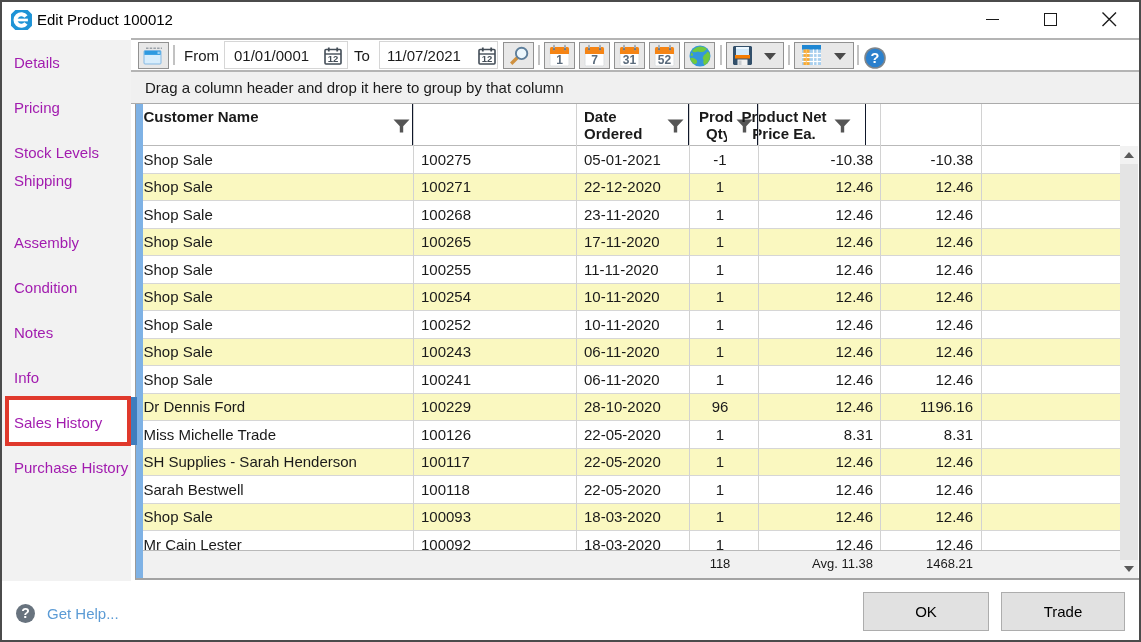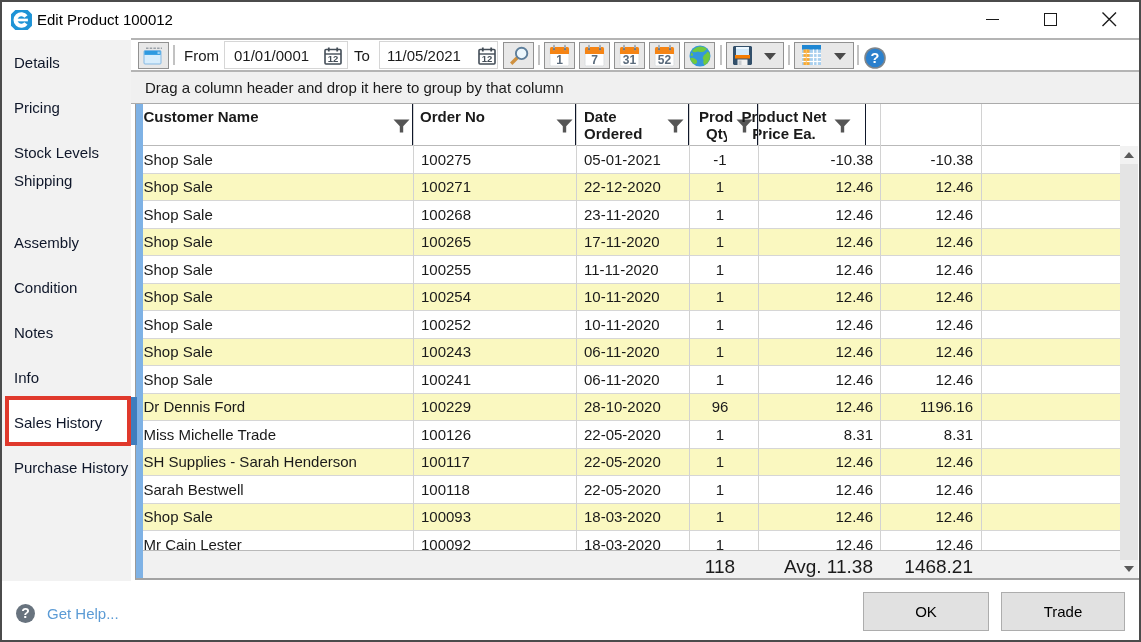--- a/index.html
+++ b/index.html
@@ -9,21 +9,21 @@
 .winborder { position:absolute; left:0; top:0; width:1141px; height:642px; border:2px solid #4b4b4b; z-index:99; pointer-events:none; }
 
 
 .title-text { position:absolute; left:37px; top:11px; font-size:15px; color:#000; }
 .minline { position:absolute; left:986px; top:19px; width:13px; height:0; border-top:1.5px solid #1a1a1a; }
 .maxsq { position:absolute; left:1044px; top:13px; width:13px; height:13px; border:1.4px solid #1a1a1a; }
 .closex { position:absolute; left:1102px; top:12px; width:15px; height:15px; }
 
 
 .sidebar { position:absolute; left:2px; top:40px; width:129px; height:541px; background:#f2f2f2; }
-.nav { position:absolute; left:12px; font-size:15px; color:#0f172a; }
+.nav { position:absolute; left:12px; font-size:15px; color:#a21caf; }
 .selbox { position:absolute; left:3px; top:356px; width:126px; height:50px; background:#fff; border:4px solid #e0392c; }
 
 
 .toolbar { position:absolute; left:131px; top:38px; width:1008px; height:34px; background:#fff; border-top:2px solid #b4b4b4; border-bottom:2px solid #b4b4b4; }
 .tbtn { position:absolute; top:2px; height:27px; background:#e8e8e8; border:1px solid #919191; display:flex; align-items:center; justify-content:center; }
 .tsep { position:absolute; top:5px; width:2px; height:20px; background:#c2c2c2; }
 .tinput { position:absolute; top:1px; height:28px; background:#fff; border:1px solid #d6d6d6; }
 .tlabel { position:absolute; font-size:15px; color:#1a1a1a; top:7px; }
 
 
@@ -35,21 +35,21 @@
 .bluestrip { position:absolute; left:0; top:0; width:7px; height:474px; background:#7fb2e5; }
 .ghead { position:absolute; left:7px; top:0; width:977px; height:42px; background:#fff; border-bottom:1px solid #b9b9b9; font-weight:bold; font-size:15px; }
 .hcell { position:absolute; top:0; height:41px; border-right:1px solid #0f172a; }
 .hc-label { position:absolute; top:4px; line-height:17px; }
 .funnel { position:absolute; top:15px; }
 .rows { position:absolute; left:7px; top:42px; width:977px; height:404px; overflow:hidden; }
 .row { position:relative; width:977px; height:27.5px; border-bottom:1px solid #d6d6d6; font-size:15px; }
 .row.y { background:#faf8c0; }
 .cell { position:absolute; top:4.5px; white-space:nowrap; }
 .vline { position:absolute; top:0; width:1px; height:446px; background:#d2d2d2; }
-.gfoot { position:absolute; left:7px; top:446px; width:977px; height:28px; background:#f1f1f1; border-top:1px solid #b9b9b9; font-size:19px; }
+.gfoot { position:absolute; left:7px; top:446px; width:977px; height:28px; background:#f1f1f1; border-top:1px solid #b9b9b9; font-size:13px; }
 
 
 .sbar { position:absolute; left:984px; top:42px; width:18px; height:432px; background:#e4e4e4; }
 .sbtn { position:absolute; left:0; width:18px; height:18px; background:#f2f2f2; display:flex; align-items:center; justify-content:center; }
 .tri-up { width:0; height:0; border-left:5px solid transparent; border-right:5px solid transparent; border-bottom:6px solid #5a5a5a; }
 .tri-down { width:0; height:0; border-left:5px solid transparent; border-right:5px solid transparent; border-top:6px solid #5a5a5a; }
 
 
 .gethelp-circle { position:absolute; left:16px; top:604px; width:19px; height:19px; border-radius:50%; background:#68737e; color:#fff; font-size:14px; font-weight:bold; text-align:center; line-height:19px; }
 .gethelp-text { position:absolute; left:47px; top:605px; font-size:15px; color:#5b9bd5; }
@@ -99,21 +99,21 @@
   <div class="tlabel" style="left:103px">01/01/0001</div>
   <svg class="abs" style="left:193px;top:7px" width="18" height="18" viewBox="0 0 18 18">
     <rect x="1" y="2.5" width="16" height="14.5" rx="1" fill="none" stroke="#434d57" stroke-width="1.6"></rect>
     <line x1="1" y1="7" x2="17" y2="7" stroke="#434d57" stroke-width="1.4"></line>
     <line x1="4.8" y1="0.5" x2="4.8" y2="4.5" stroke="#434d57" stroke-width="1.8"></line>
     <line x1="13.2" y1="0.5" x2="13.2" y2="4.5" stroke="#434d57" stroke-width="1.8"></line>
     <text x="9" y="15.2" font-size="9.5" font-weight="bold" fill="#434d57" text-anchor="middle" font-family="Liberation Sans">12</text>
   </svg>
   <div class="tlabel" style="left:223px">To</div>
   <div class="tinput" style="left:248px;width:119px"></div>
-  <div class="tlabel" style="left:256px">11/05/2021</div>
+  <div class="tlabel" style="left:256px">11/07/2021</div>
   <svg class="abs" style="left:347px;top:7px" width="18" height="18" viewBox="0 0 18 18">
     <rect x="1" y="2.5" width="16" height="14.5" rx="1" fill="none" stroke="#434d57" stroke-width="1.6"></rect>
     <line x1="1" y1="7" x2="17" y2="7" stroke="#434d57" stroke-width="1.4"></line>
     <line x1="4.8" y1="0.5" x2="4.8" y2="4.5" stroke="#434d57" stroke-width="1.8"></line>
     <line x1="13.2" y1="0.5" x2="13.2" y2="4.5" stroke="#434d57" stroke-width="1.8"></line>
     <text x="9" y="15.2" font-size="9.5" font-weight="bold" fill="#434d57" text-anchor="middle" font-family="Liberation Sans">12</text>
   </svg>
   <div class="tbtn" style="left:372px;width:31px">
     <svg width="22" height="22" viewBox="0 0 22 22">
       <line x1="3.2" y1="18.8" x2="10" y2="12" stroke="#cf9140" stroke-width="3.4"></line>
@@ -215,26 +215,20 @@
 
  <div class="grid">
   <div class="bluestrip"></div>
   <div class="ghead">
     <div class="hcell" style="left:0;width:270px">
         <div class="hc-label" style="left:0.5px">Customer Name</div>
       <svg class="funnel" style="left:250px" width="17" height="14" viewBox="0 0 17 14">
           <path d="M0.5 0.5 H16.5 L10.2 7.2 V13.5 H6.8 V7.2 Z" fill="#555"></path>
         </svg>
       </div>
-    <div class="hcell" style="left:270px;width:163px">
-        <div class="hc-label" style="left:7px">Order No</div>
-      <svg class="funnel" style="left:143px" width="17" height="14" viewBox="0 0 17 14">
-          <path d="M0.5 0.5 H16.5 L10.2 7.2 V13.5 H6.8 V7.2 Z" fill="#555"></path>
-        </svg>
-      </div>
     <div class="hcell" style="left:433px;width:113px">
         <div class="hc-label" style="left:8px">Date<br>Ordered</div>
       <svg class="funnel" style="left:91px" width="17" height="14" viewBox="0 0 17 14">
           <path d="M0.5 0.5 H16.5 L10.2 7.2 V13.5 H6.8 V7.2 Z" fill="#555"></path>
         </svg>
       </div>
     <div class="hcell" style="left:546px;width:69px">
         <div class="hc-label" style="left:5px;text-align:center;width:44px">Prod<br><span style="display:inline-block;width:22px;overflow:hidden;text-align:center;padding-left:1px;vertical-align:top">Qty</span></div>
       <svg class="funnel" style="left:47px" width="17" height="14" viewBox="0 0 17 14">
           <path d="M0.5 0.5 H16.5 L10.2 7.2 V13.5 H6.8 V7.2 Z" fill="#555"></path>

